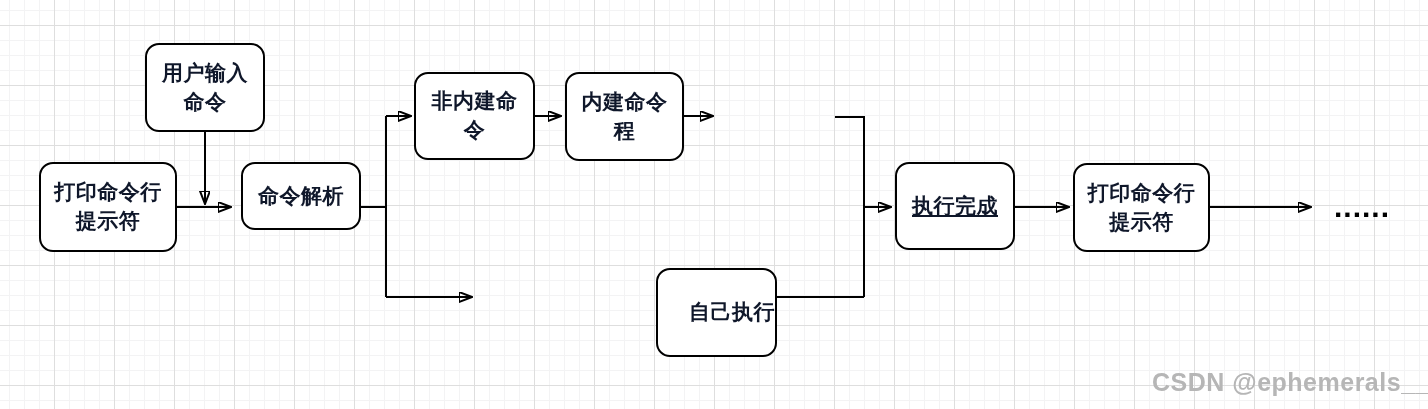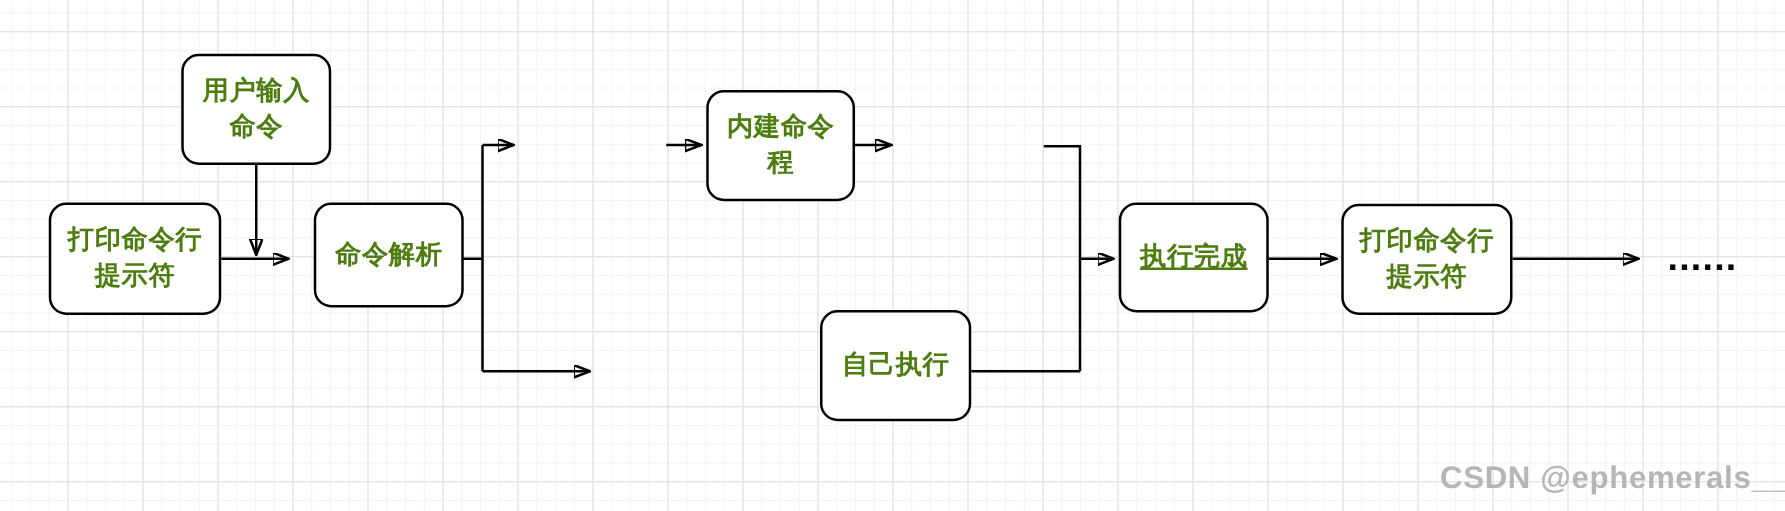--- a/index.html
+++ b/index.html
@@ -28,21 +28,21 @@
   }
   svg.edges path { fill: none; stroke: #000000; stroke-width: 2; }
   .node {
     position: absolute;
     box-sizing: border-box;
     background: #ffffff;
     border: 2.5px solid #000000;
     border-radius: 14px;
     display: flex; align-items: center; justify-content: center;
     text-align: center;
-    font-size: 21px; font-weight: 700; color: #4d7c0f;
+    font-size: 21px; font-weight: 700; color: #0f172a;
     line-height: 1.38;
     letter-spacing: 0.5px;
   }
   .node .lbl { white-space: pre-line; }
   .ellipsis {
     position: absolute;
     left: 1334px; top: 192px; width: 70px; height: 32px;
     font-size: 30px; font-weight: 700; color: #000000;
     line-height: 30px; letter-spacing: 1px;
   }
@@ -95,33 +95,37 @@
   <div class="node" style="left:39px; top:162px; width:138px; height:90px;">
     <span class="lbl">打印命令行
 提示符</span>
   </div>
 
   <div class="node" style="left:145px; top:43px; width:120px; height:89px;">
     <span class="lbl">用户输入
 命令</span>
   </div>
 
-  <div class="node" style="left:251px; top:162px; width:120px; height:84px;text-align:center;">
+  <div class="node" style="left:241px; top:162px; width:120px; height:68px;text-align:center;">
     <span class="lbl">命令解析</span>
   </div>
 
+  <div class="node" style="left:414px; top:72px; width:121px; height:88px;">
+    <span class="lbl">非内建命
+令</span>
+  </div>
 
   <div class="node" style="left:565px; top:72px; width:119px; height:89px;">
     <span class="lbl">内建命令
 程</span>
   </div>
 
 
 
-  <div class="node" style="left:656px; top:248px; width:121px; height:89px;">
+  <div class="node" style="left:656px; top:268px; width:121px; height:89px;justify-content:flex-end;">
     <span class="lbl">自己执行</span>
   </div>
 
   <div class="node" style="left:895px; top:162px; width:120px; height:88px;text-decoration:underline;">
     <span class="lbl">执行完成</span>
   </div>
 
   <div class="node" style="left:1073px; top:163px; width:137px; height:89px;">
     <span class="lbl">打印命令行
 提示符</span>

